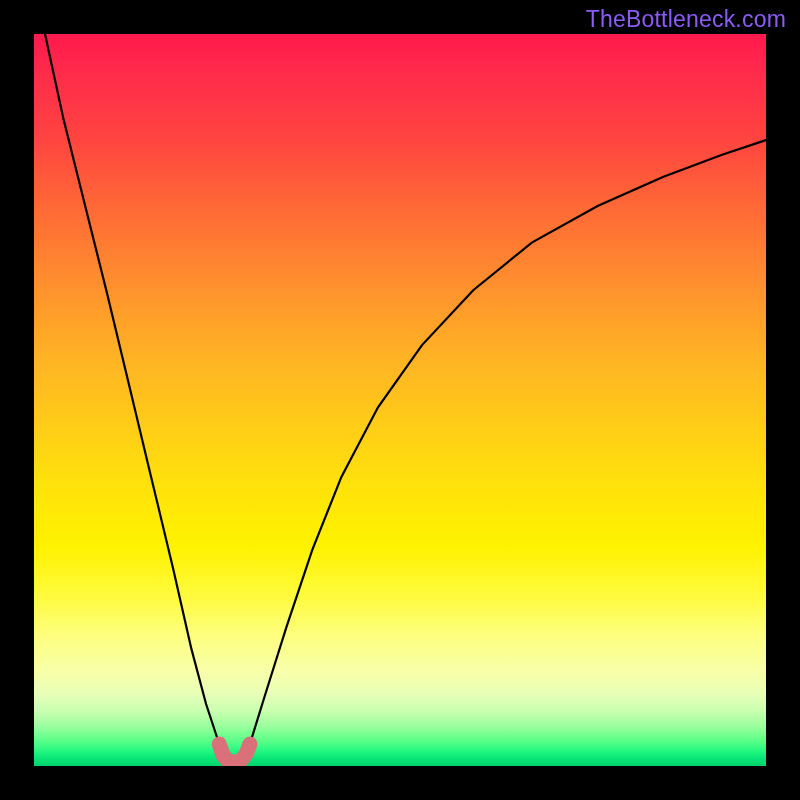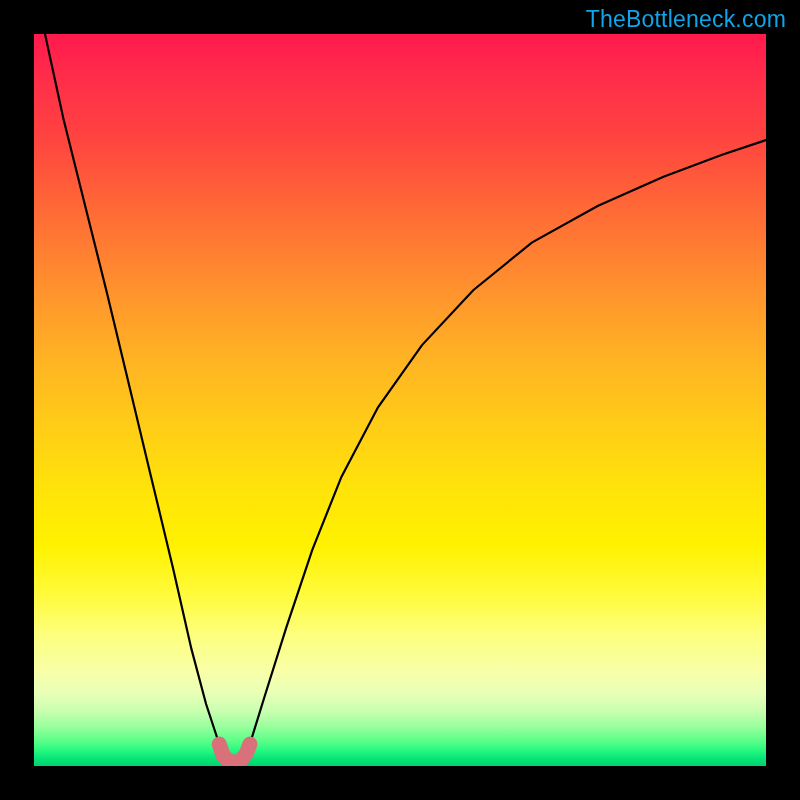--- a/index.html
+++ b/index.html
@@ -60,21 +60,21 @@
     position: absolute;
     left: 0;
     top: 0;
     width: 100%;
     height: 100%;
   }
   .watermark {
     position: absolute;
     top: 6px;
     right: 14px;
-    color: #0ea5e9;
+    color: #8b5cf6;
     font-size: 23px;
     font-weight: 500;
     letter-spacing: 0.2px;
     user-select: none;
   }
 </style>
 </head>
 <body>
 
 <div class="frame">

